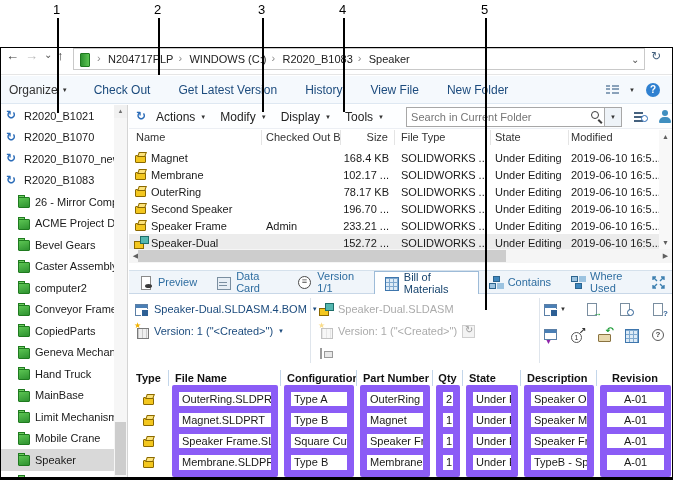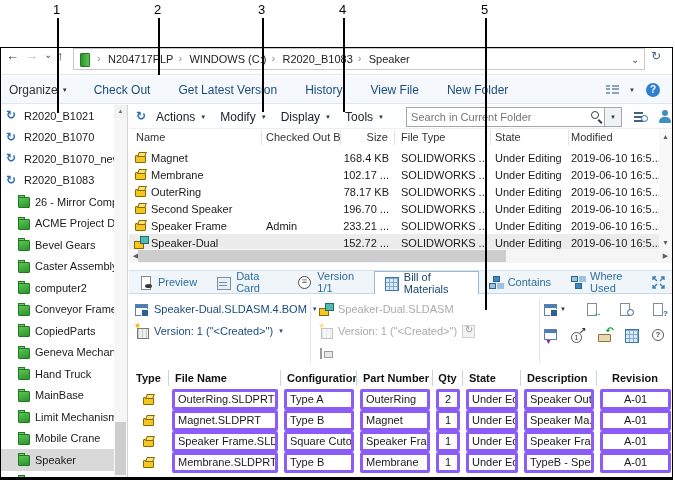--- a/index.html
+++ b/index.html
@@ -93,21 +93,21 @@
   .brow{display:flex;width:545px;height:21px;align-items:center}
   .brow.hd{height:22px;font-weight:bold;color:#111}
   .brow.hd .bc{border-right:1px solid #c3d6ea;height:16px;line-height:16px}
   .bc{flex:none;box-sizing:border-box;overflow:hidden;white-space:nowrap}
   .bc.w0{width:40px;text-align:center}
   .bc.w1{width:112px}.bc.w2{width:76px}.bc.w3{width:76px}.bc.w4{width:30px;text-align:center}
   .bc.w5{width:58px}.bc.w6{width:76px}.bc.w7{width:77px;text-align:center}
   .brow.hd .bc{text-align:left;padding-left:6px}
   .brow.hd .bc.w0,.brow.hd .bc.w4{text-align:center;padding-left:0}
   .brow.hd .bc.w7{text-align:center;padding-left:0}
-  .cellbox{display:block;height:15px;line-height:15px;margin:0 3px;border:3px solid #8b5cf6;border-radius:2px;
+  .cellbox{display:block;height:15px;line-height:15px;margin:0 3px;border:7px solid #8b5cf6;border-radius:2px;
            background:#fff;padding:0 3px;overflow:hidden;white-space:nowrap}
   .bc.w4 .cellbox,.bc.w7 .cellbox{text-align:center}
 
   
   .ic{display:inline-block;position:relative;width:14px;height:13px;flex:none;vertical-align:middle}
   .part-icon::before{content:"";position:absolute;left:1px;top:4px;width:9px;height:6px;background:#f3c71f;border:1px solid #8a6800;border-radius:1px}
   .part-icon::after{content:"";position:absolute;left:4px;top:1px;width:6px;height:3px;background:#fce27a;border:1px solid #8a6800;transform:skewX(-20deg)}
   .assembly-icon::before{content:"";position:absolute;left:0;top:5px;width:8px;height:6px;background:#f3c71f;border:1px solid #8a6800}
   .assembly-icon::after{content:"";position:absolute;left:6px;top:0;width:7px;height:6px;background:#54b7b0;border:1px solid #1e6e6a}
   .folder-icon::before{content:"";position:absolute;left:1px;top:0;width:5px;height:3px;background:#6fcf62;border:1px solid #1f7a1f}

